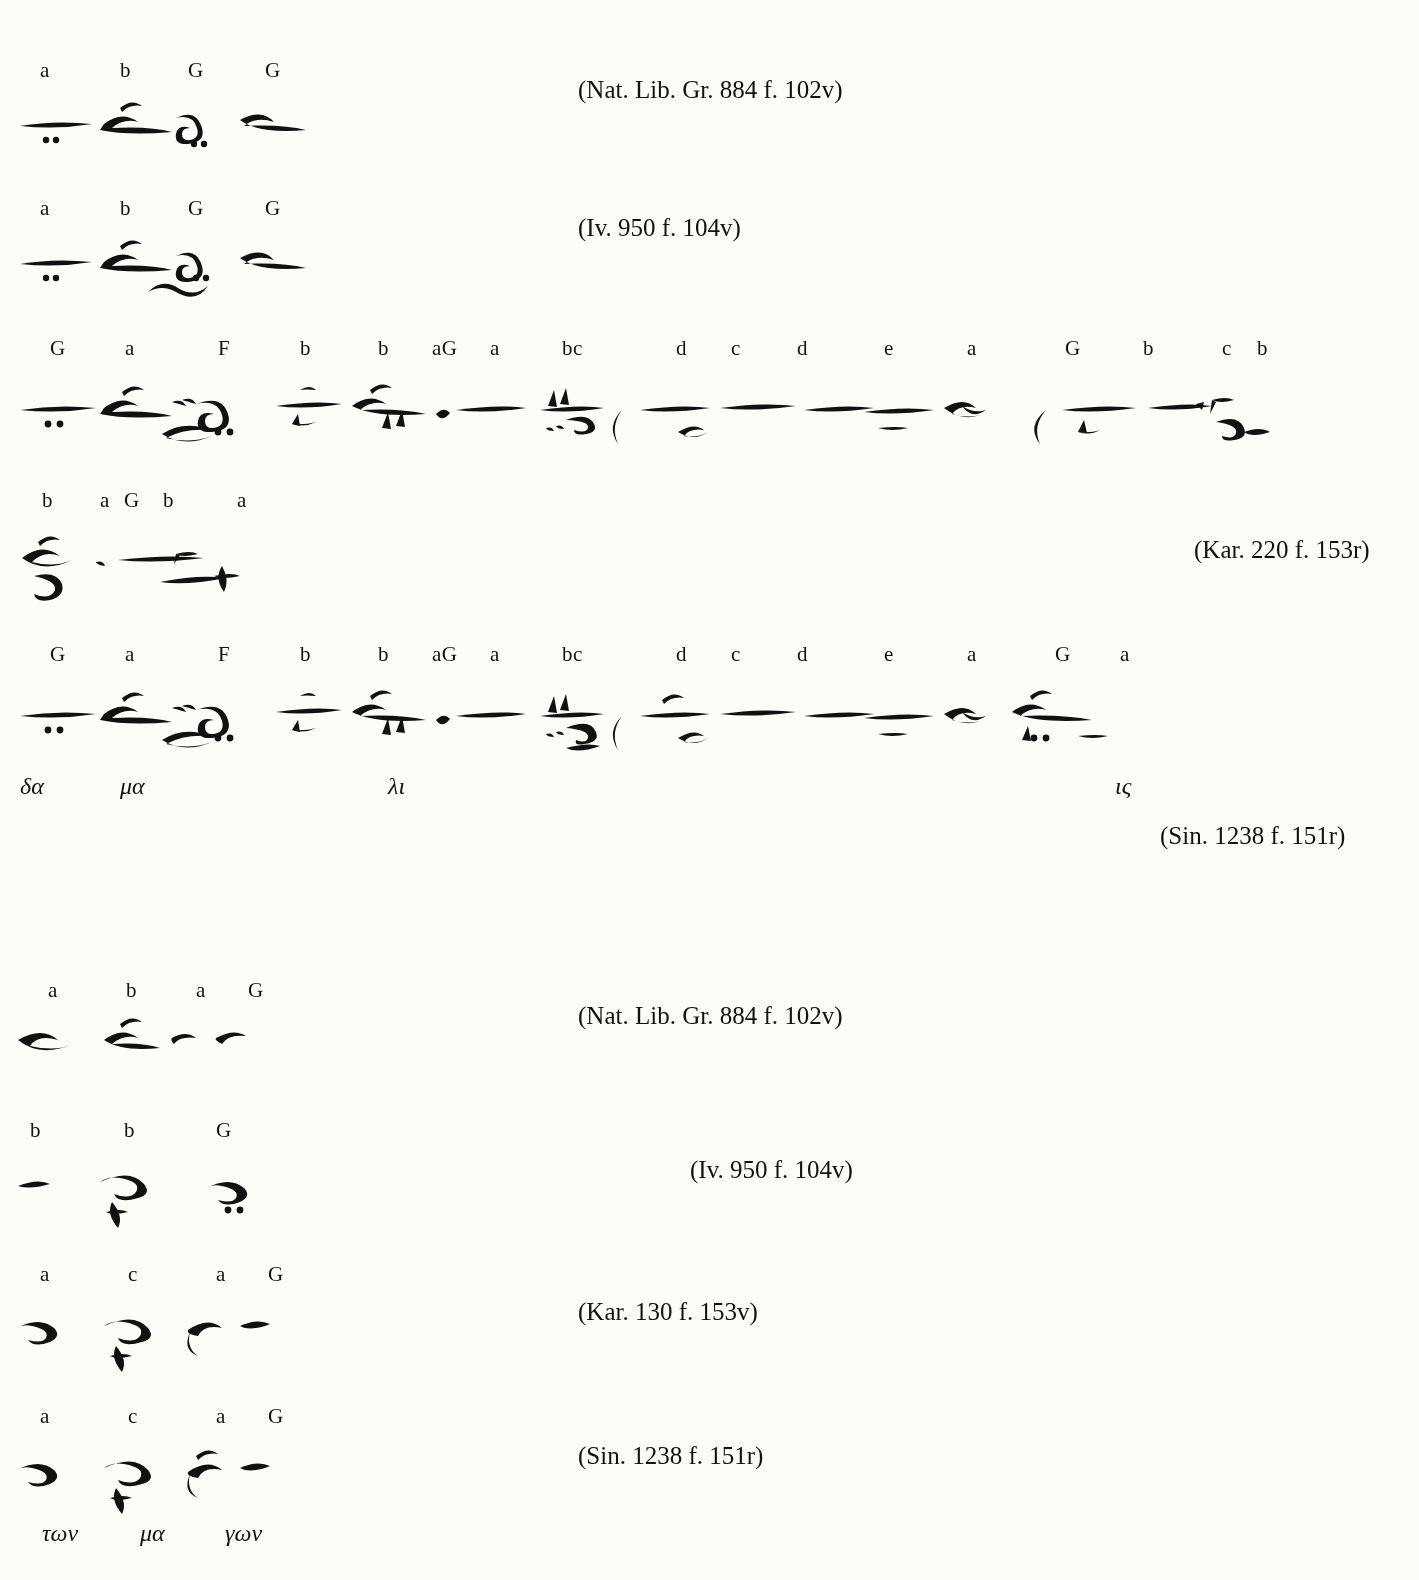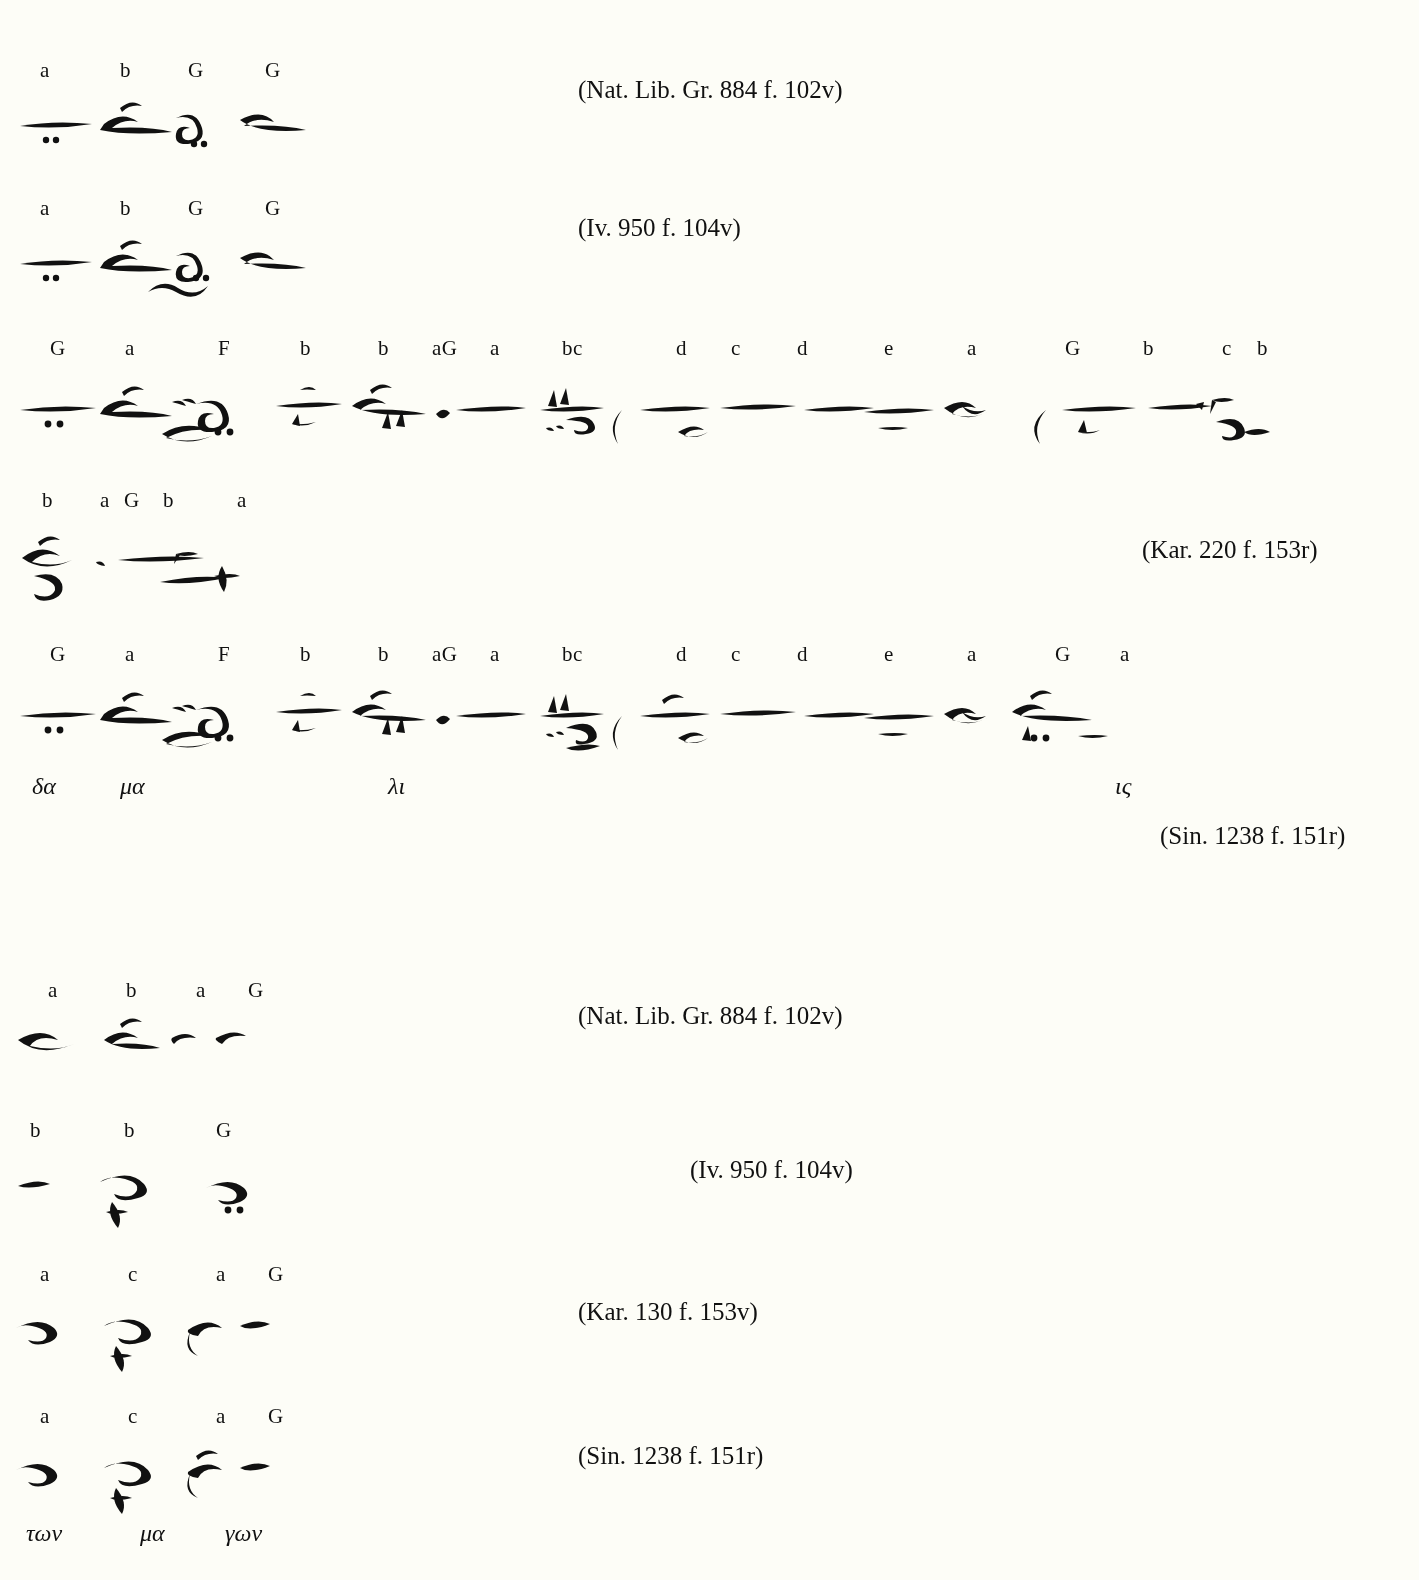--- a/index.html
+++ b/index.html
@@ -225,21 +225,21 @@
           <path d="M96 48 q7 -2 9 4 q-8 -1 -9 -4 z"></path>
           <path d="M118 46 q50 -6 86 -2 q-48 6 -86 2 z"></path>
           <path d="M176 40 q14 -4 22 0 q-16 4 -22 0 z"></path>
           <path d="M176 40 l-2 10 l6 -9 z"></path>
           <path d="M160 68 q40 -8 66 -4 q-40 8 -66 4 z"></path>
           <path d="M222 52 q8 14 2 26 q-10 -14 -2 -26 z"></path>
           <path d="M214 62 q18 -4 26 0 q-18 4 -26 0 z"></path>
         </g>
       </svg>
     </div>
-    <div class="source" style="left:1142px; top:48px;">(Kar. 220 f. 153r)</div>
+    <div class="source" style="left:1194px; top:48px;">(Kar. 220 f. 153r)</div>
   </div>
 
   <div class="sysblock" style="left:0px; top:642px; width:1419px;">
     <div class="letters">
       <span style="left:50px;">G</span>
       <span style="left:125px;">a</span>
       <span style="left:218px;">F</span>
       <span style="left:300px;">b</span>
       <span style="left:378px;">b</span>
       <span style="left:432px;">aG</span>
@@ -297,21 +297,21 @@
           <path d="M1012 44 q18 -14 34 -2 q-14 -4 -26 6 q42 -2 72 4 q-56 4 -80 -8 z"></path>
           <path d="M1030 28 q12 -10 22 -2 q-12 -2 -20 6 z"></path>
           <circle cx="1034" cy="70" r="3.4"></circle>
             <circle cx="1046" cy="70" r="3.4"></circle>
           <path d="M1022 72 l6 -14 l3 15 z"></path>
           <path d="M1078 68 q18 -2 30 0 q-16 4 -30 0 z"></path>
         </g>
       </svg>
     </div>
     <div class="syllables">
-      <span style="left:32px;">δα</span>
+      <span style="left:20px;">δα</span>
       <span style="left:120px;">μα</span>
       <span style="left:388px;">λι</span>
       <span style="left:1115px;">ις</span>
     </div>
     <div class="source" style="left:1160px; top:180px;">(Sin. 1238 f. 151r)</div>
   </div>
 
   <div class="sysblock" style="left:0px; top:978px; width:1419px;">
     <div class="letters">
       <span style="left:48px;">a</span>
@@ -393,20 +393,20 @@
           <path d="M116 58 q12 14 6 26 q-12 -14 -6 -26 z"></path>
           <path d="M110 68 q14 -4 22 0 q-16 4 -22 0 z"></path>
           <path d="M188 42 q20 -14 34 -2 q-18 -4 -24 8 q-12 -2 -10 -6 z"></path>
           <path d="M190 44 q-4 16 8 24 q-16 -6 -8 -24 z"></path>
           <path d="M196 26 q12 -10 22 -2 q-12 -2 -20 6 z"></path>
           <path d="M240 38 q18 -8 30 -2 q-20 8 -30 2 z"></path>
         </g>
       </svg>
     </div>
     <div class="syllables" style="margin-top:6px;">
-      <span style="left:26px;text-align:center;">των</span>
+      <span style="left:42px;text-align:center;">των</span>
       <span style="left:140px;">μα</span>
       <span style="left:225px;">γων</span>
     </div>
     <div class="source" style="left:578px; top:38px;">(Sin. 1238 f. 151r)</div>
   </div>
 
 </div>
 
 </body></html>

